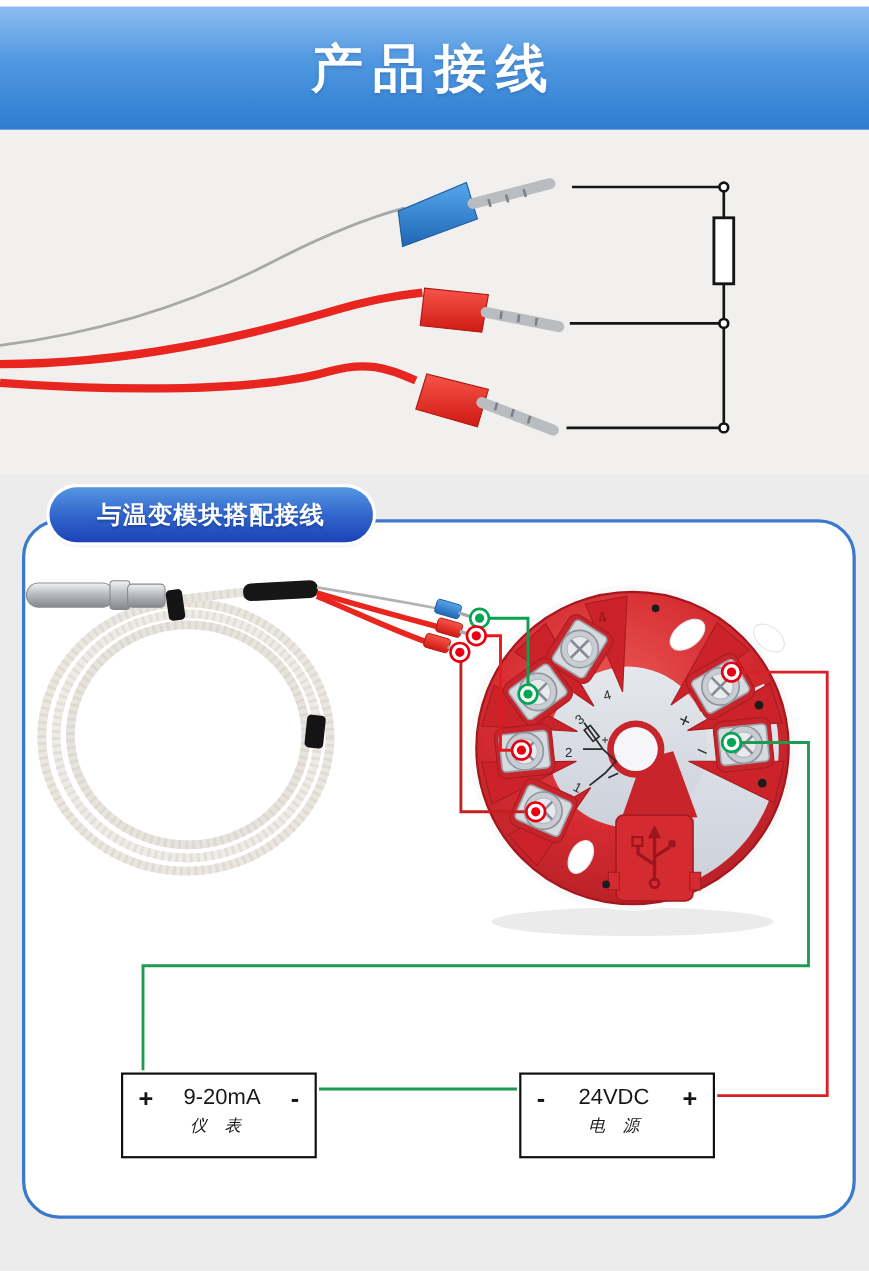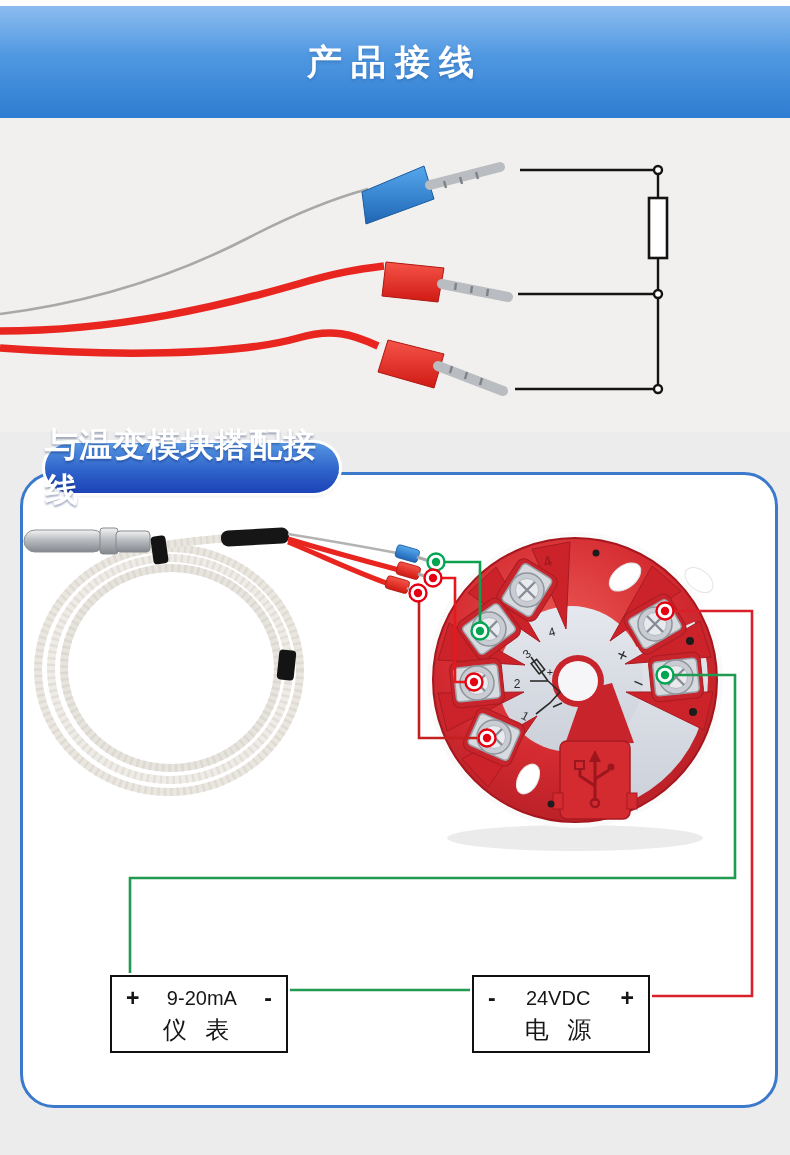--- a/index.html
+++ b/index.html
@@ -4,43 +4,43 @@
 <style>
   html,body{margin:0;padding:0;background:#ececec;}
   .canvas{position:relative;width:790px;height:1155px;margin:0 auto;overflow:hidden;
           background:#ececec;font-family:"Liberation Sans","DejaVu Sans",sans-serif;}
   
   .topstrip{position:absolute;left:0;top:0;width:790px;height:6px;background:#ffffff;}
   
   .header{position:absolute;left:0;top:6px;width:790px;height:112px;
           background:linear-gradient(180deg,#8cbcf0 0%,#4f97e0 45%,#2e7dd2 100%);
           display:flex;align-items:center;justify-content:center;}
-  .header h1{margin:16px;color:#fff;font-size:35px;font-weight:bold;letter-spacing:9px;
+  .header h1{margin:16px;color:#fff;font-size:47px;font-weight:bold;letter-spacing:9px;
              text-shadow:0 2px 3px rgba(20,60,120,.25);}
   
   .photoband{position:absolute;left:0;top:118px;width:790px;height:314px;background:#f1f0ee;}
   
   .container{position:absolute;left:20px;top:472px;width:758px;height:636px;
              background:#ffffff;border:3px solid #3a79cc;border-radius:34px;box-sizing:border-box;}
   
   .badge{position:absolute;left:45px;top:443px;width:294px;height:50px;border-radius:26px;
          background:linear-gradient(180deg,#5596e2 0%,#2f63cb 55%,#1b43b6 100%);
          box-shadow:0 0 0 3px #ffffff,0 2px 4px rgba(0,0,0,.18);
          display:flex;align-items:center;justify-content:center;z-index:6;}
-  .badge span{color:#fff;font-size:33px;font-weight:bold;letter-spacing:1px;
+  .badge span{color:#fff;font-size:22px;font-weight:bold;letter-spacing:1px;
               text-shadow:0 2px 2px rgba(10,30,90,.35);}
   
   svg.scene{position:absolute;left:0;top:0;width:790px;height:1155px;z-index:4;pointer-events:none;}
   
   .tbox{position:absolute;width:178px;height:78px;background:#fff;border:2px solid #101010;
         box-sizing:border-box;z-index:5;color:#161616;}
   .tbox .row1{display:flex;justify-content:space-between;align-items:center;
               padding:8px 14px 0 14px;font-size:20px;}
   .tbox .row1 .sign{font-size:23px;font-weight:bold;}
-  .tbox .row2{text-align:center;font-size:24px;margin-top:2px;letter-spacing:6px;}
+  .tbox .row2{text-align:center;font-size:15px;margin-top:2px;letter-spacing:6px;font-style:italic;}
   .box-instrument{left:110px;top:975px;}
   .box-power{left:472px;top:975px;}
 </style>
 </head>
 <body>
 
 <div class="canvas">
 
   <div class="topstrip"></div>
 

